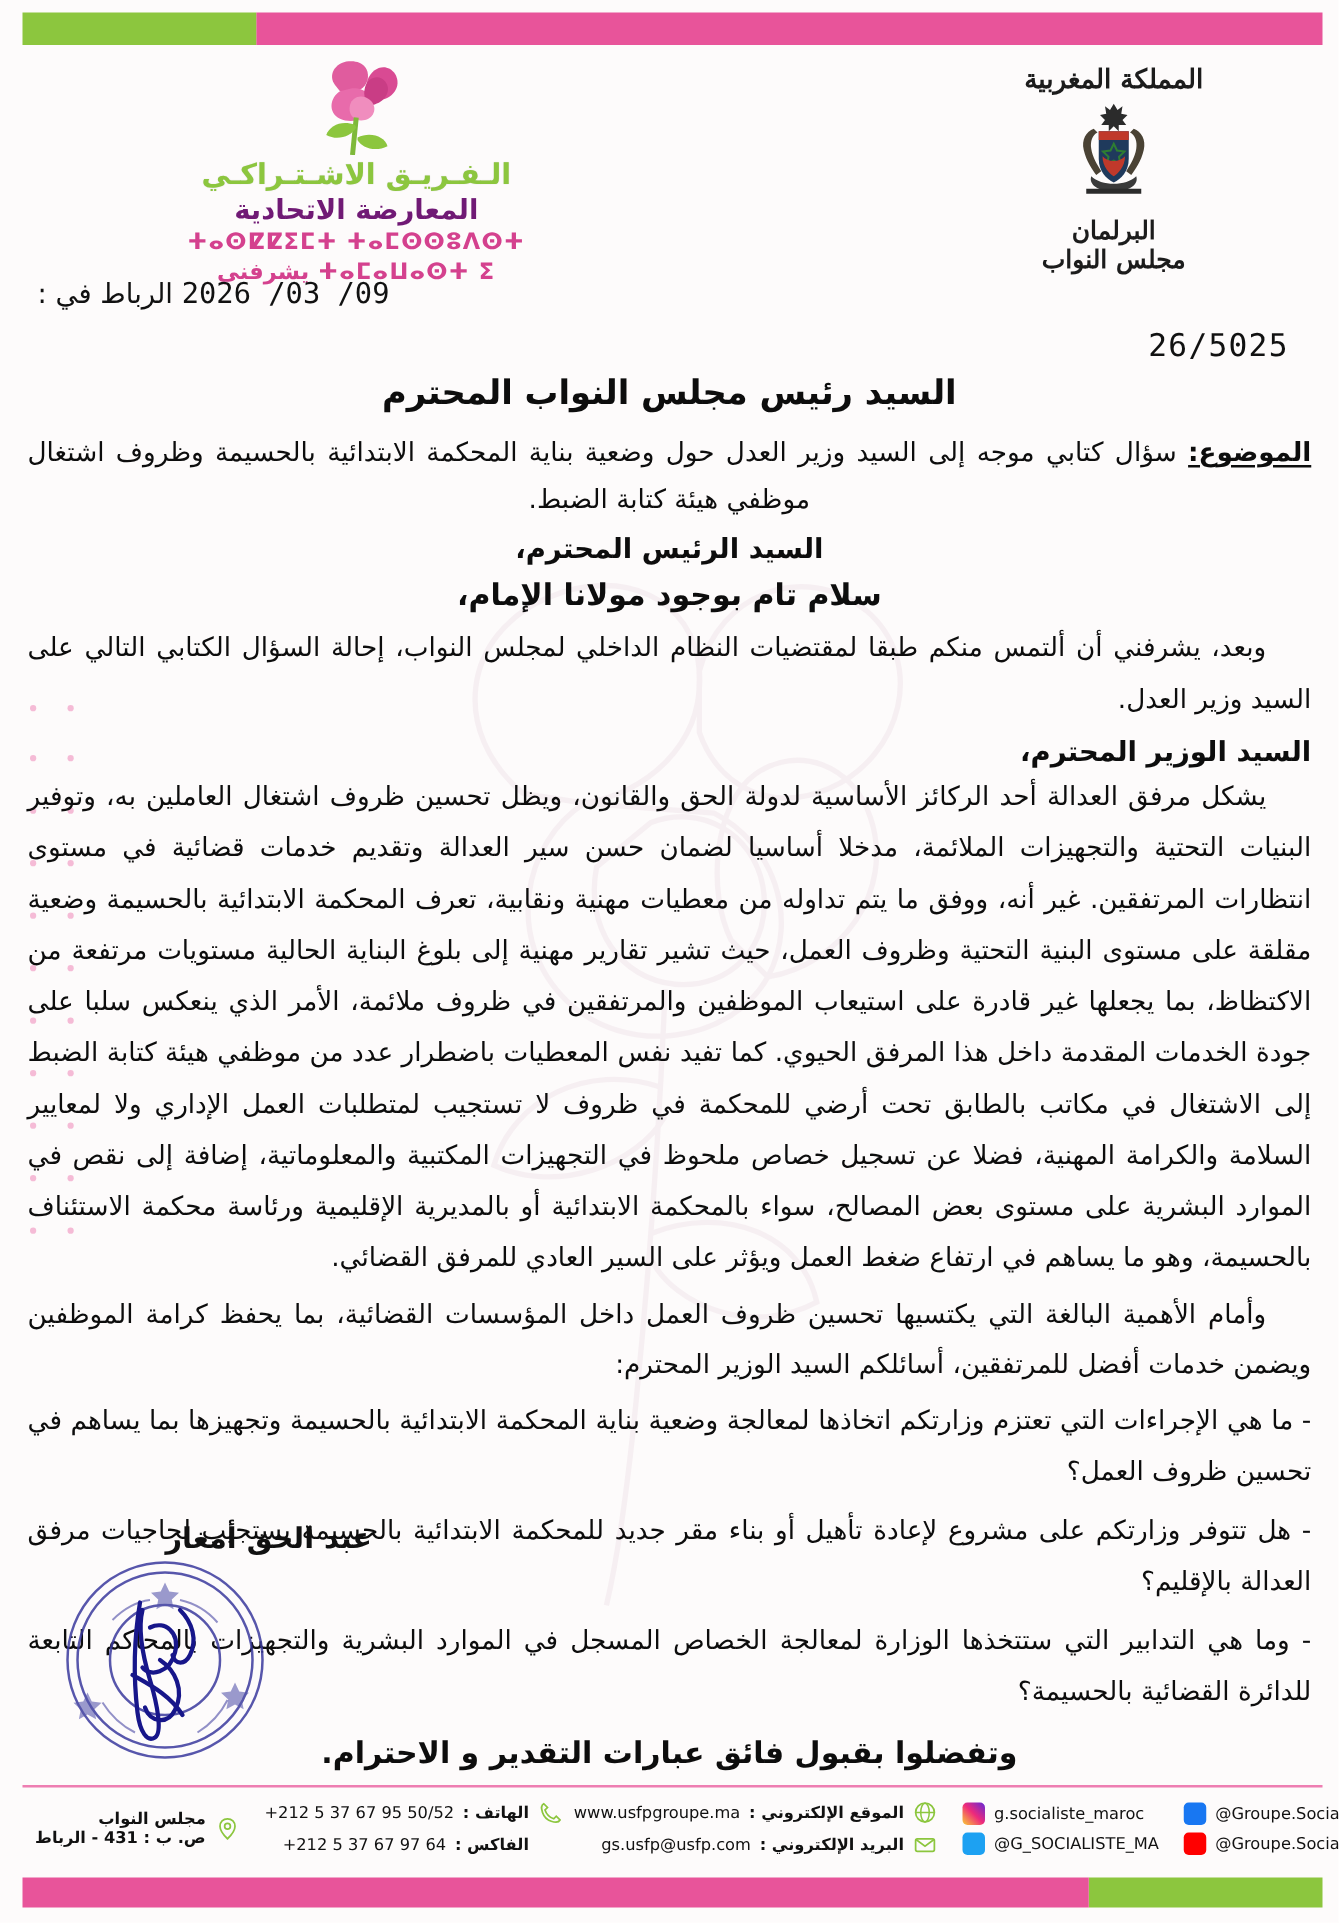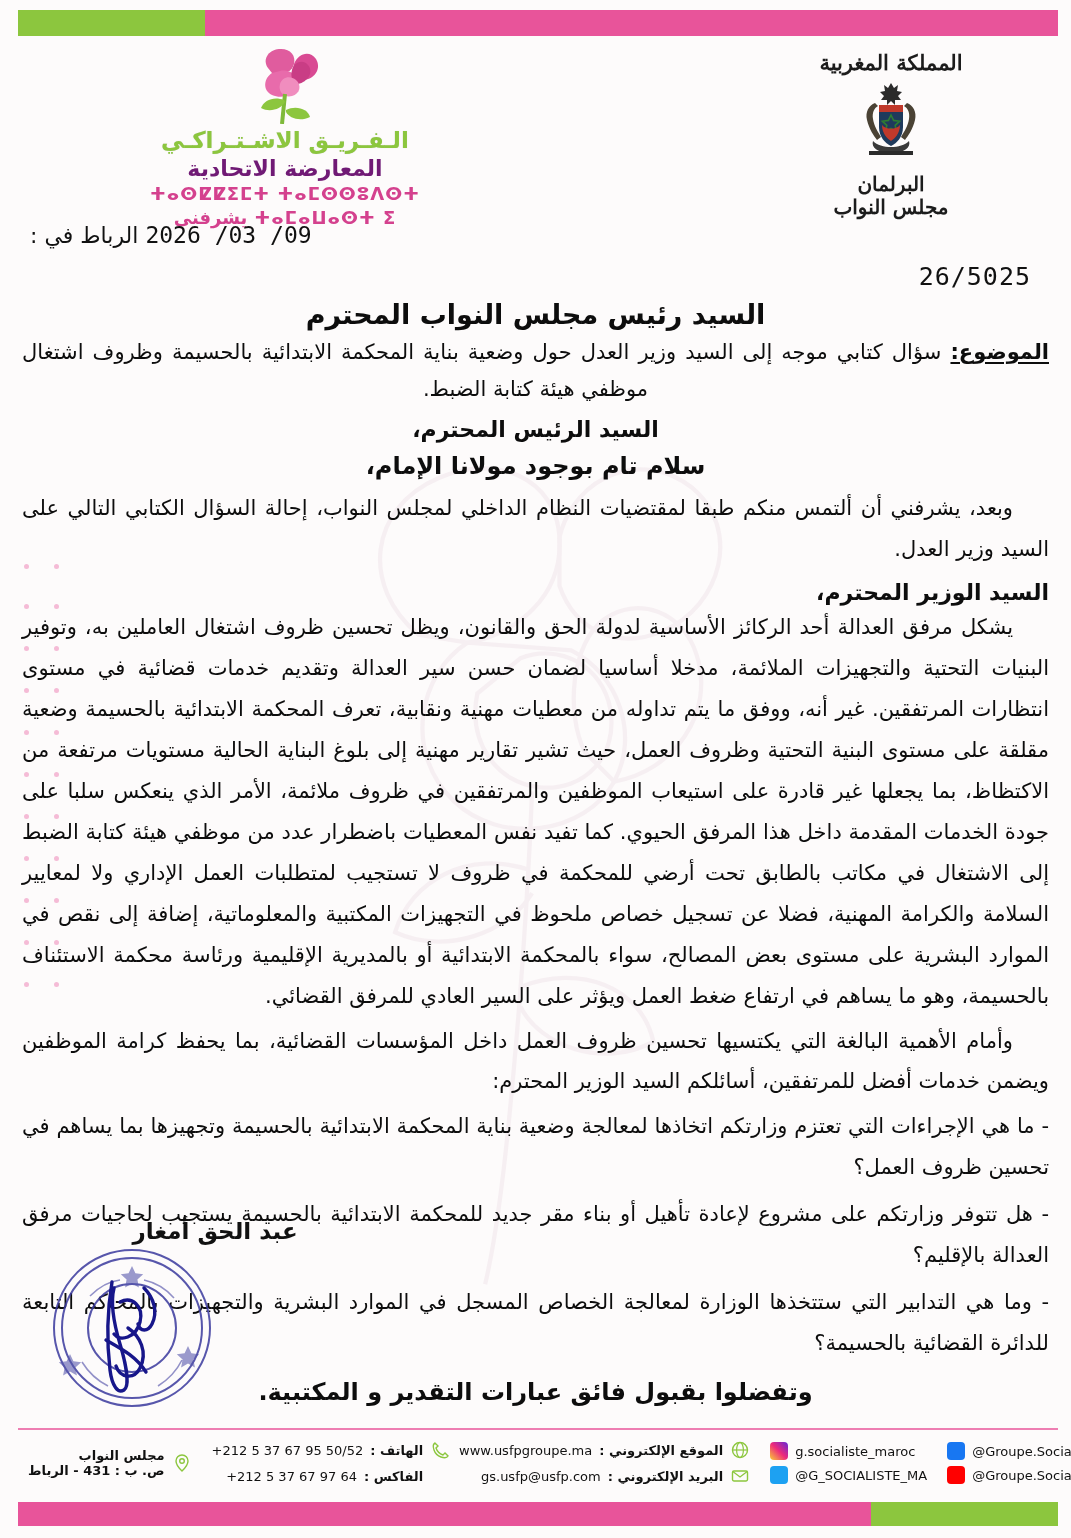--- a/index.html
+++ b/index.html
@@ -160,20 +160,21 @@
     text-align: center;
     font-size: 25px;
     font-weight: bold;
     line-height: 1.35;
   }
   .to-recipient {
     text-align: center;
     font-size: 27px;
     font-weight: bold;
     line-height: 1.4;
+    margin-bottom: 10px;
   }
 
   .subject {
     font-size: 21px;
     line-height: 1.75;
     text-align: justify;
     text-align-last: center;
     margin-bottom: 6px;
   }
   .subject .lbl {
@@ -431,21 +432,21 @@
     <div class="minister-salute">السيد الوزير المحترم،</div>
 
     <div class="para">يشكل مرفق العدالة أحد الركائز الأساسية لدولة الحق والقانون، ويظل تحسين ظروف اشتغال العاملين به، وتوفير البنيات التحتية والتجهيزات الملائمة، مدخلا أساسيا لضمان حسن سير العدالة وتقديم خدمات قضائية في مستوى انتظارات المرتفقين. غير أنه، ووفق ما يتم تداوله من معطيات مهنية ونقابية، تعرف المحكمة الابتدائية بالحسيمة وضعية مقلقة على مستوى البنية التحتية وظروف العمل، حيث تشير تقارير مهنية إلى بلوغ البناية الحالية مستويات مرتفعة من الاكتظاظ، بما يجعلها غير قادرة على استيعاب الموظفين والمرتفقين في ظروف ملائمة، الأمر الذي ينعكس سلبا على جودة الخدمات المقدمة داخل هذا المرفق الحيوي. كما تفيد نفس المعطيات باضطرار عدد من موظفي هيئة كتابة الضبط إلى الاشتغال في مكاتب بالطابق تحت أرضي للمحكمة في ظروف لا تستجيب لمتطلبات العمل الإداري ولا لمعايير السلامة والكرامة المهنية، فضلا عن تسجيل خصاص ملحوظ في التجهيزات المكتبية والمعلوماتية، إضافة إلى نقص في الموارد البشرية على مستوى بعض المصالح، سواء بالمحكمة الابتدائية أو بالمديرية الإقليمية ورئاسة محكمة الاستئناف بالحسيمة، وهو ما يساهم في ارتفاع ضغط العمل ويؤثر على السير العادي للمرفق القضائي.</div>
 
     <div class="para">وأمام الأهمية البالغة التي يكتسيها تحسين ظروف العمل داخل المؤسسات القضائية، بما يحفظ كرامة الموظفين ويضمن خدمات أفضل للمرتفقين، أسائلكم السيد الوزير المحترم:</div>
 
     <div class="question">- ما هي الإجراءات التي تعتزم وزارتكم اتخاذها لمعالجة وضعية بناية المحكمة الابتدائية بالحسيمة وتجهيزها بما يساهم في تحسين ظروف العمل؟</div>
     <div class="question">- هل تتوفر وزارتكم على مشروع لإعادة تأهيل أو بناء مقر جديد للمحكمة الابتدائية بالحسيمة يستجيب لحاجيات مرفق العدالة بالإقليم؟</div>
     <div class="question">- وما هي التدابير التي ستتخذها الوزارة لمعالجة الخصاص المسجل في الموارد البشرية والتجهيزات بالمحاكم التابعة للدائرة القضائية بالحسيمة؟</div>
 
-    <div class="closing">وتفضلوا بقبول فائق عبارات التقدير و المكتبية.</div>
+    <div class="closing">وتفضلوا بقبول فائق عبارات التقدير و الاحترام.</div>
   </div>
 
   <div class="signature-area">
     <div class="signer-name">عبد الحق أمغار</div>
     <svg class="stamp" viewBox="0 0 168 168" xmlns="http://www.w3.org/2000/svg">
       <g stroke="#3b3a9e" fill="none" stroke-width="2" opacity="0.85">
         <circle cx="84" cy="84" r="78"></circle>
         <circle cx="84" cy="84" r="70"></circle>
         <circle cx="84" cy="84" r="44"></circle>
         <path d="M84 22 l3.4 7.2 7.8 1 -5.8 5.4 1.5 7.8 -6.9-3.8 -6.9 3.8 1.5-7.8 -5.8-5.4 7.8-1 Z" fill="#3b3a9e" stroke="none" opacity="0.6"></path>

